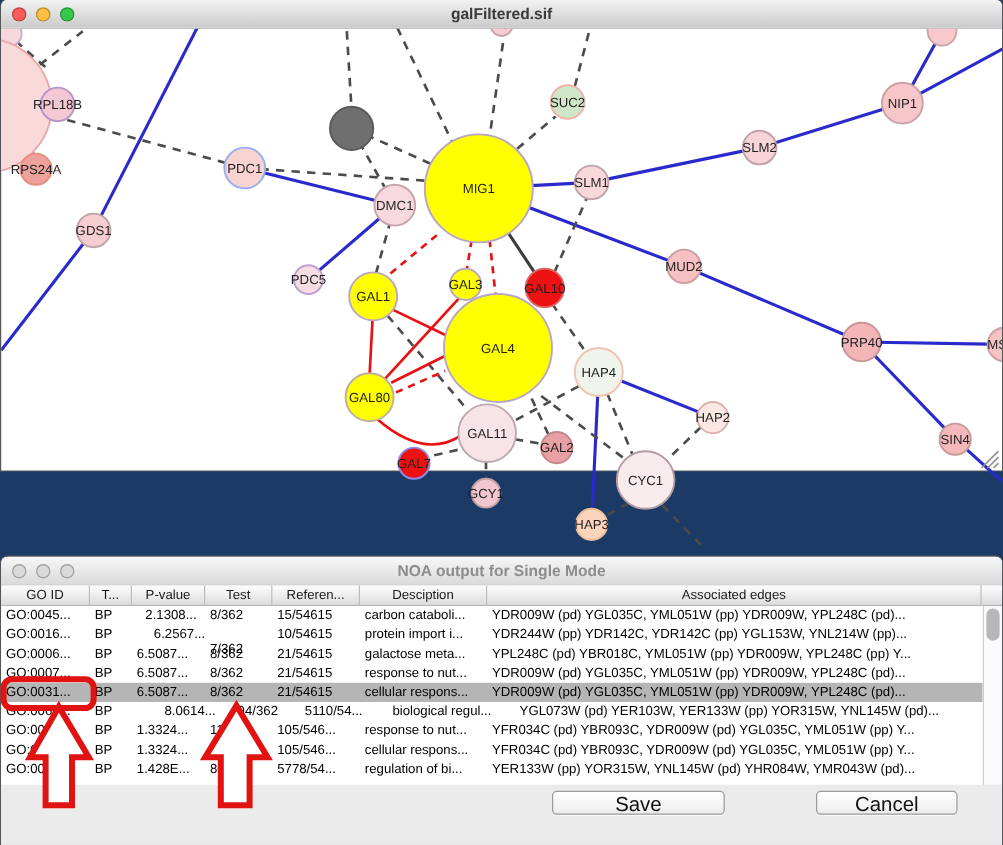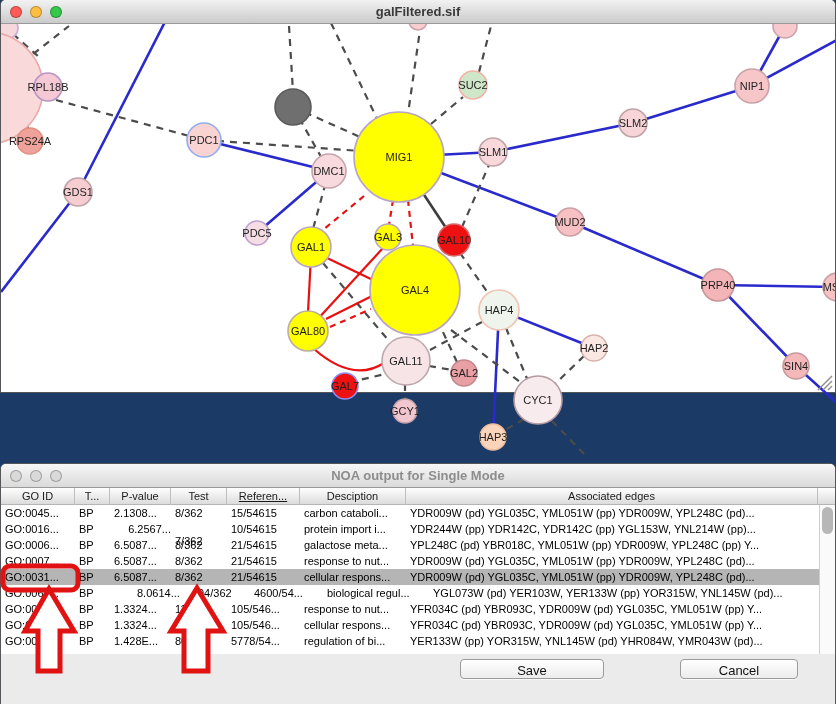--- a/index.html
+++ b/index.html
@@ -35,21 +35,21 @@
     border-right:1px solid #bdbdbd;box-sizing:border-box;flex:0 0 auto;overflow:hidden;white-space:nowrap;}
   .tablearea{position:absolute;left:0;top:41px;width:818px;height:149px;background:#fff;overflow:hidden;}
   .trow{display:flex;height:16px;}
   .trow.selected{background:#b5b5b5;}
   .tcell{height:16px;line-height:16px;font-size:11px;color:#000;padding-left:4px;
     box-sizing:border-box;flex:0 0 auto;white-space:nowrap;overflow:hidden;}
   .vscroll{position:absolute;left:818px;top:41px;width:16px;height:149px;background:#fafafa;border-left:1px solid #cfcfcf;box-sizing:border-box;}
   .thumb{position:absolute;left:2px;top:2px;width:11px;height:27px;background:#b7b7b7;border-radius:6px;}
   .bpanel{position:absolute;left:0;top:190px;width:834px;height:50px;background:#ebebeb;}
   .btn{position:absolute;top:195px;height:20px;border:1px solid #9b9b9b;border-radius:4px;
-    background:linear-gradient(#ffffff,#ececec);font-size:13px;color:#111;text-align:center;line-height:19px;
+    background:linear-gradient(#ffffff,#ececec);font-size:17px;color:#111;text-align:center;line-height:19px;
     box-shadow:0 1px 0 rgba(255,255,255,.7);}
   #save-btn{left:459px;width:144px;}
   #cancel-btn{left:679px;width:118px;}
   #anno{position:absolute;left:0;top:0;pointer-events:none;z-index:60;}
 </style>
 </head>
 <body>
 
 <div class="window win-top">
   <div class="titlebar">
@@ -190,30 +190,30 @@
       <span class="light" style="background: rgb(217, 217, 217);"></span>
       <span class="light" style="background: rgb(217, 217, 217);"></span>
     </div>
     <span class="title">NOA output for Single Mode</span>
   </div>
   <div id="thead">
       <div class="hcell" style="width: 74px;">GO ID</div>
       <div class="hcell" style="width: 35px;">T...</div>
       <div class="hcell" style="width: 61px;">P-value</div>
       <div class="hcell" style="width: 56px;">Test</div>
-      <div class="hcell" style="width: 73px; text-decoration: underline;">Referen...</div>
+      <div class="hcell" style="width: 73px;">Referen...</div>
       <div class="hcell" style="width: 106px;">Desciption</div>
       <div class="hcell" style="width: 412px;">Associated edges</div>
       <div class="hcell" style="width: 17px; border-right: none;"></div>
     </div>
   <div class="tablearea" id="tbody">
       <div class="trow">
         <div class="tcell" style="width: 74px;">GO:0045...</div>
         <div class="tcell" style="width: 35px;">BP</div>
-        <div class="tcell" style="width: 61px;">2.1308...</div>
+        <div class="tcell" style="width: 61px; text-align: center;">2.1308...</div>
         <div class="tcell" style="width: 56px;">8/362</div>
         <div class="tcell" style="width: 73px;">15/54615</div>
         <div class="tcell" style="width: 106px;">carbon cataboli...</div>
         <div class="tcell" style="width: 412px;">YDR009W (pd) YGL035C, YML051W (pp) YDR009W, YPL248C (pd)...</div>
       </div>
       <div class="trow">
         <div class="tcell" style="width: 74px;">GO:0016...</div>
         <div class="tcell" style="width: 35px;">BP</div>
         <div class="tcell" style="width: 61px; text-align: right;">6.2567...</div>
         <div class="tcell" style="width: 56px; margin-top: 12px;">7/362</div>
@@ -246,21 +246,21 @@
         <div class="tcell" style="width: 56px;">8/362</div>
         <div class="tcell" style="width: 73px;">21/54615</div>
         <div class="tcell" style="width: 106px;">cellular respons...</div>
         <div class="tcell" style="width: 412px;">YDR009W (pd) YGL035C, YML051W (pp) YDR009W, YPL248C (pd)...</div>
       </div>
       <div class="trow">
         <div class="tcell" style="width: 74px;">GO:0065...</div>
         <div class="tcell" style="width: 35px;">BP</div>
         <div class="tcell" style="width: 61px; margin-left: 23px;">8.0614...</div>
         <div class="tcell" style="width: 56px;">94/362</div>
-        <div class="tcell" style="width: 73px;">4600/54...</div>
+        <div class="tcell" style="width: 73px;">5110/54...</div>
         <div class="tcell" style="width: 106px;">biological regul...</div>
         <div class="tcell" style="width: 412px;">YGL073W (pd) YER103W, YER133W (pp) YOR315W, YNL145W (pd)...</div>
       </div>
       <div class="trow">
         <div class="tcell" style="width: 74px;">GO:0031...</div>
         <div class="tcell" style="width: 35px;">BP</div>
         <div class="tcell" style="width: 61px;">1.3324...</div>
         <div class="tcell" style="width: 56px;">11/362</div>
         <div class="tcell" style="width: 73px;">105/546...</div>
         <div class="tcell" style="width: 106px;">response to nut...</div>

